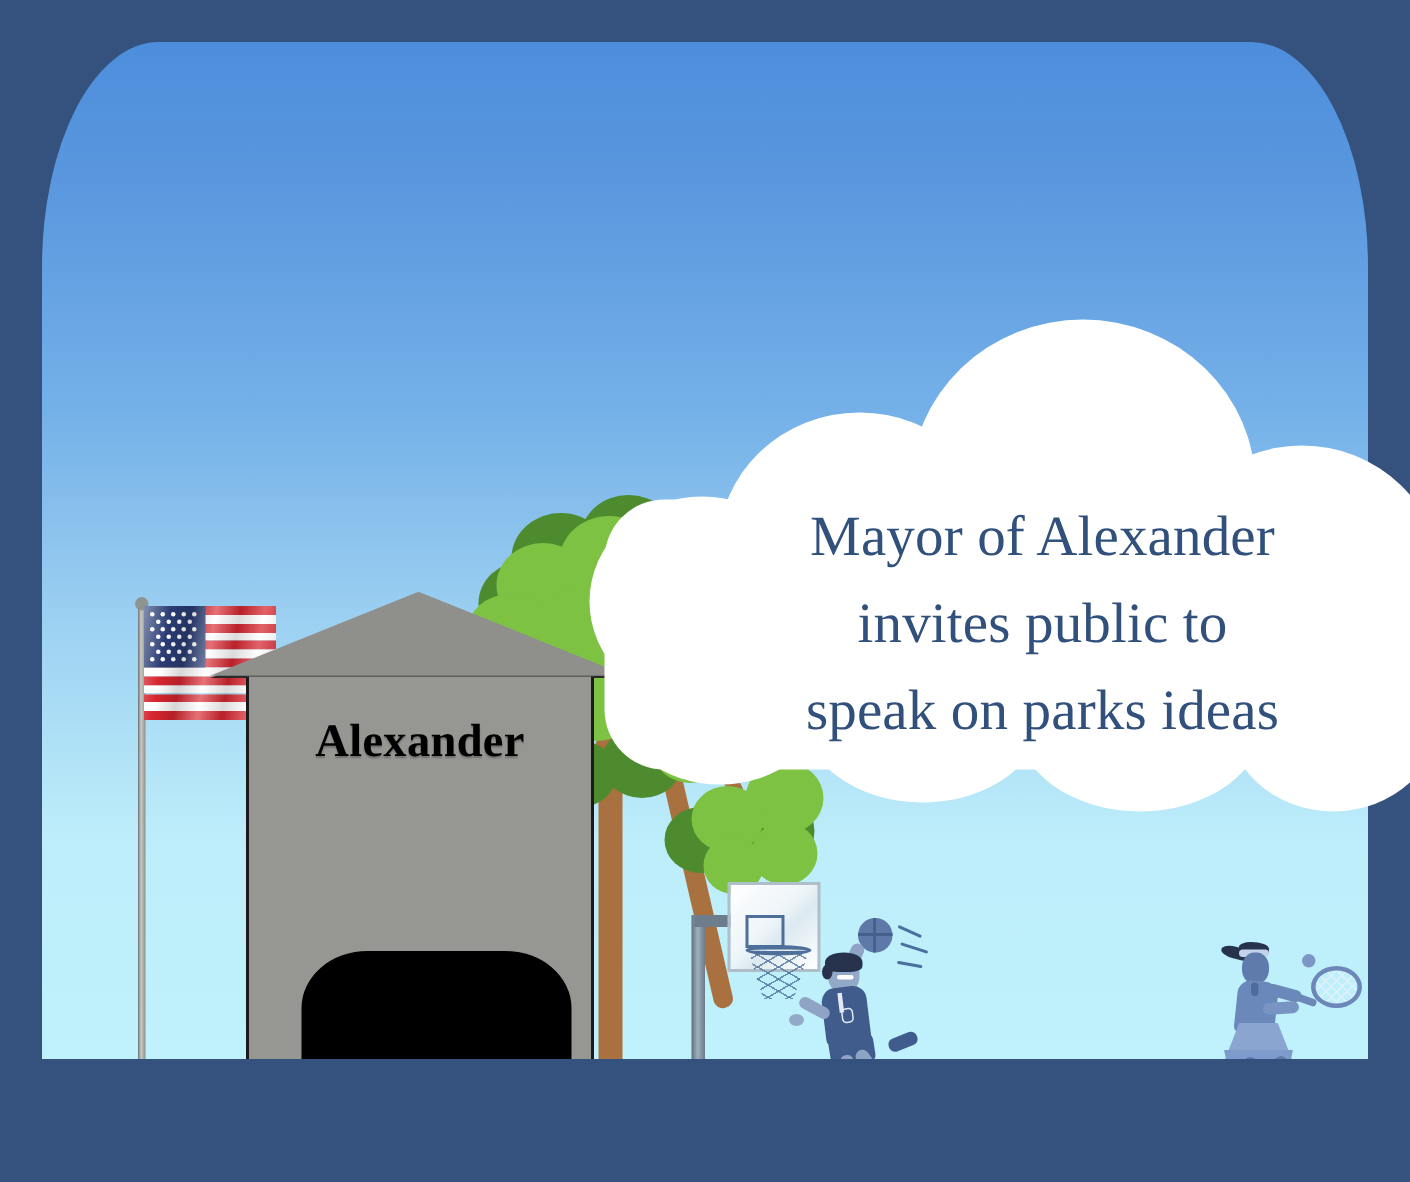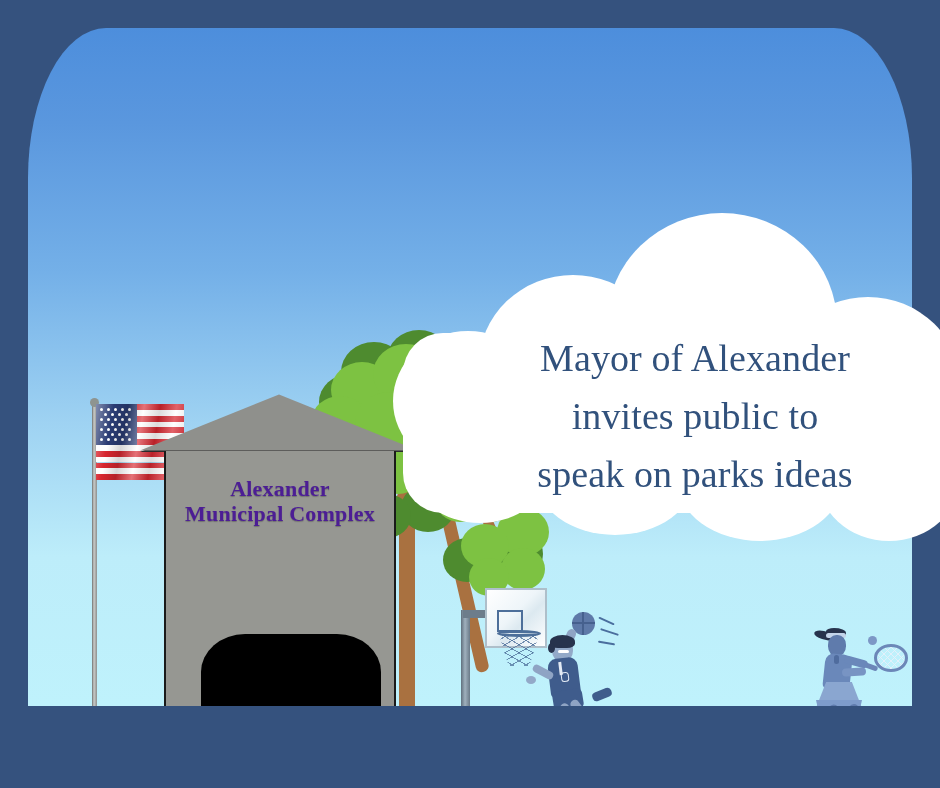--- a/index.html
+++ b/index.html
@@ -47,24 +47,24 @@
   #wall{
     position:absolute; left:22px; top:55px; width:232px; height:283px;
     background:#969792;
     border-left:2px solid #1a1a1a;
     border-right:2px solid #1a1a1a;
     box-sizing:border-box;
   }
   #sign{
     position:absolute; left:0; right:0; top:26px;
     text-align:center;
-    color:#4c1d95;
+    color:#000000;
     font-family:"Liberation Serif",serif;
     font-weight:bold;
-    font-size:22px;
+    font-size:31px;
     line-height:1.12;
     letter-spacing:.2px;
     text-shadow:0 1px 1px rgba(0,0,0,.25);
   }
   #door{
     position:absolute; left:35px; top:183px; width:180px; height:155px;
     background:#000;
     border-top-left-radius:44px 38px;
     border-top-right-radius:44px 38px;
   }
@@ -227,21 +227,20 @@
       <div class="leaf leaf-light" style="left:158px;top:240px;width:40px;height:38px;"></div>
       <div class="leaf leaf-light" style="left:34px;top:160px;width:46px;height:42px;"></div>
     </div>
 
     <div id="building">
       <div id="roof-line"></div>
       <div id="roof" style="transform:translateY(-1.5px)"></div>
       <div id="wall">
         <div id="sign">
           <div>Alexander</div>
-          <div>Municipal Complex</div>
         </div>
         <div id="door"></div>
       </div>
     </div>
 
     <div id="hoop">
       <div id="hoop-pole"></div>
       <div id="hoop-arm"></div>
       <div id="board"></div>
       <div id="board-inner"></div>

